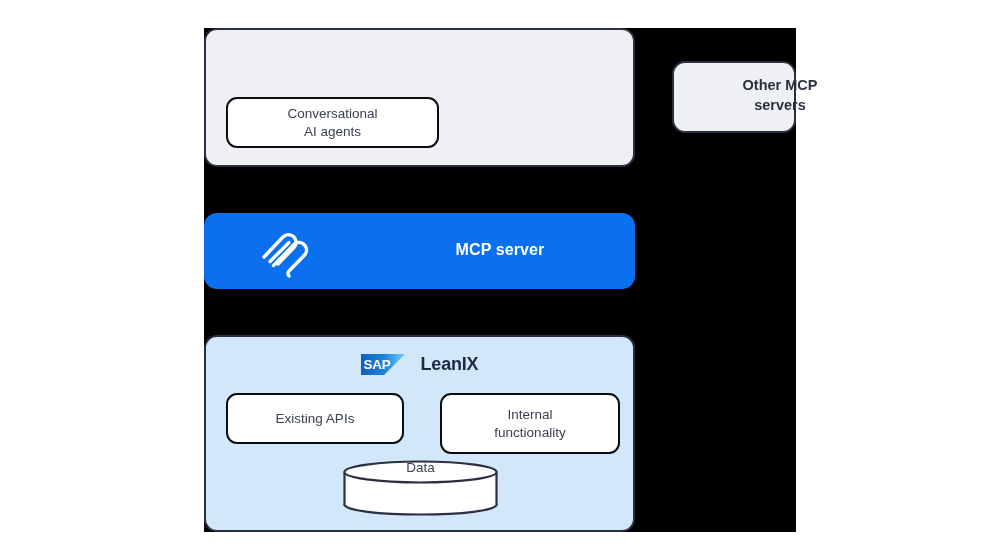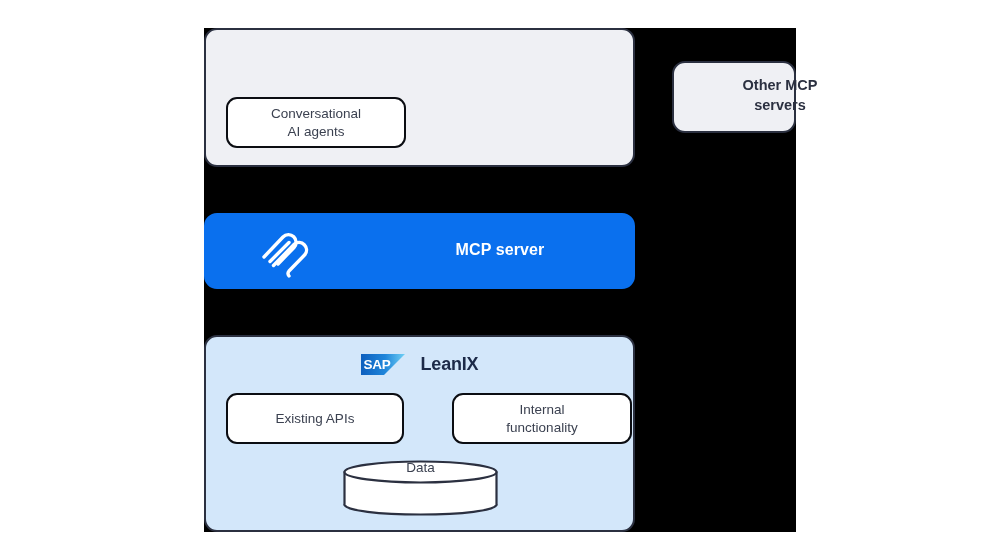--- a/index.html
+++ b/index.html
@@ -125,43 +125,43 @@
     justify-content: center;
     text-align: center;
     font-size: 13.5px;
     line-height: 18px;
     color: #3b4150;
   }
 
   .box-conversational {
     left: 226px;
     top: 97px;
-    width: 180px;
+    width: 213px;
     height: 51px;
   }
 
   .box-custom {
     left: 440px;
     top: 97px;
     width: 181px;
     height: 51px;
   }
 
   .box-apis {
     left: 226px;
     top: 393px;
     width: 178px;
     height: 51px;
   }
 
   .box-internal {
-    left: 452px;
+    left: 440px;
     top: 393px;
     width: 180px;
-    height: 51px;
+    height: 61px;
   }
 
   
   .mcp-logo {
     position: absolute;
     left: 256px;
     top: 222px;
     width: 58px;
     height: 58px;
   }

